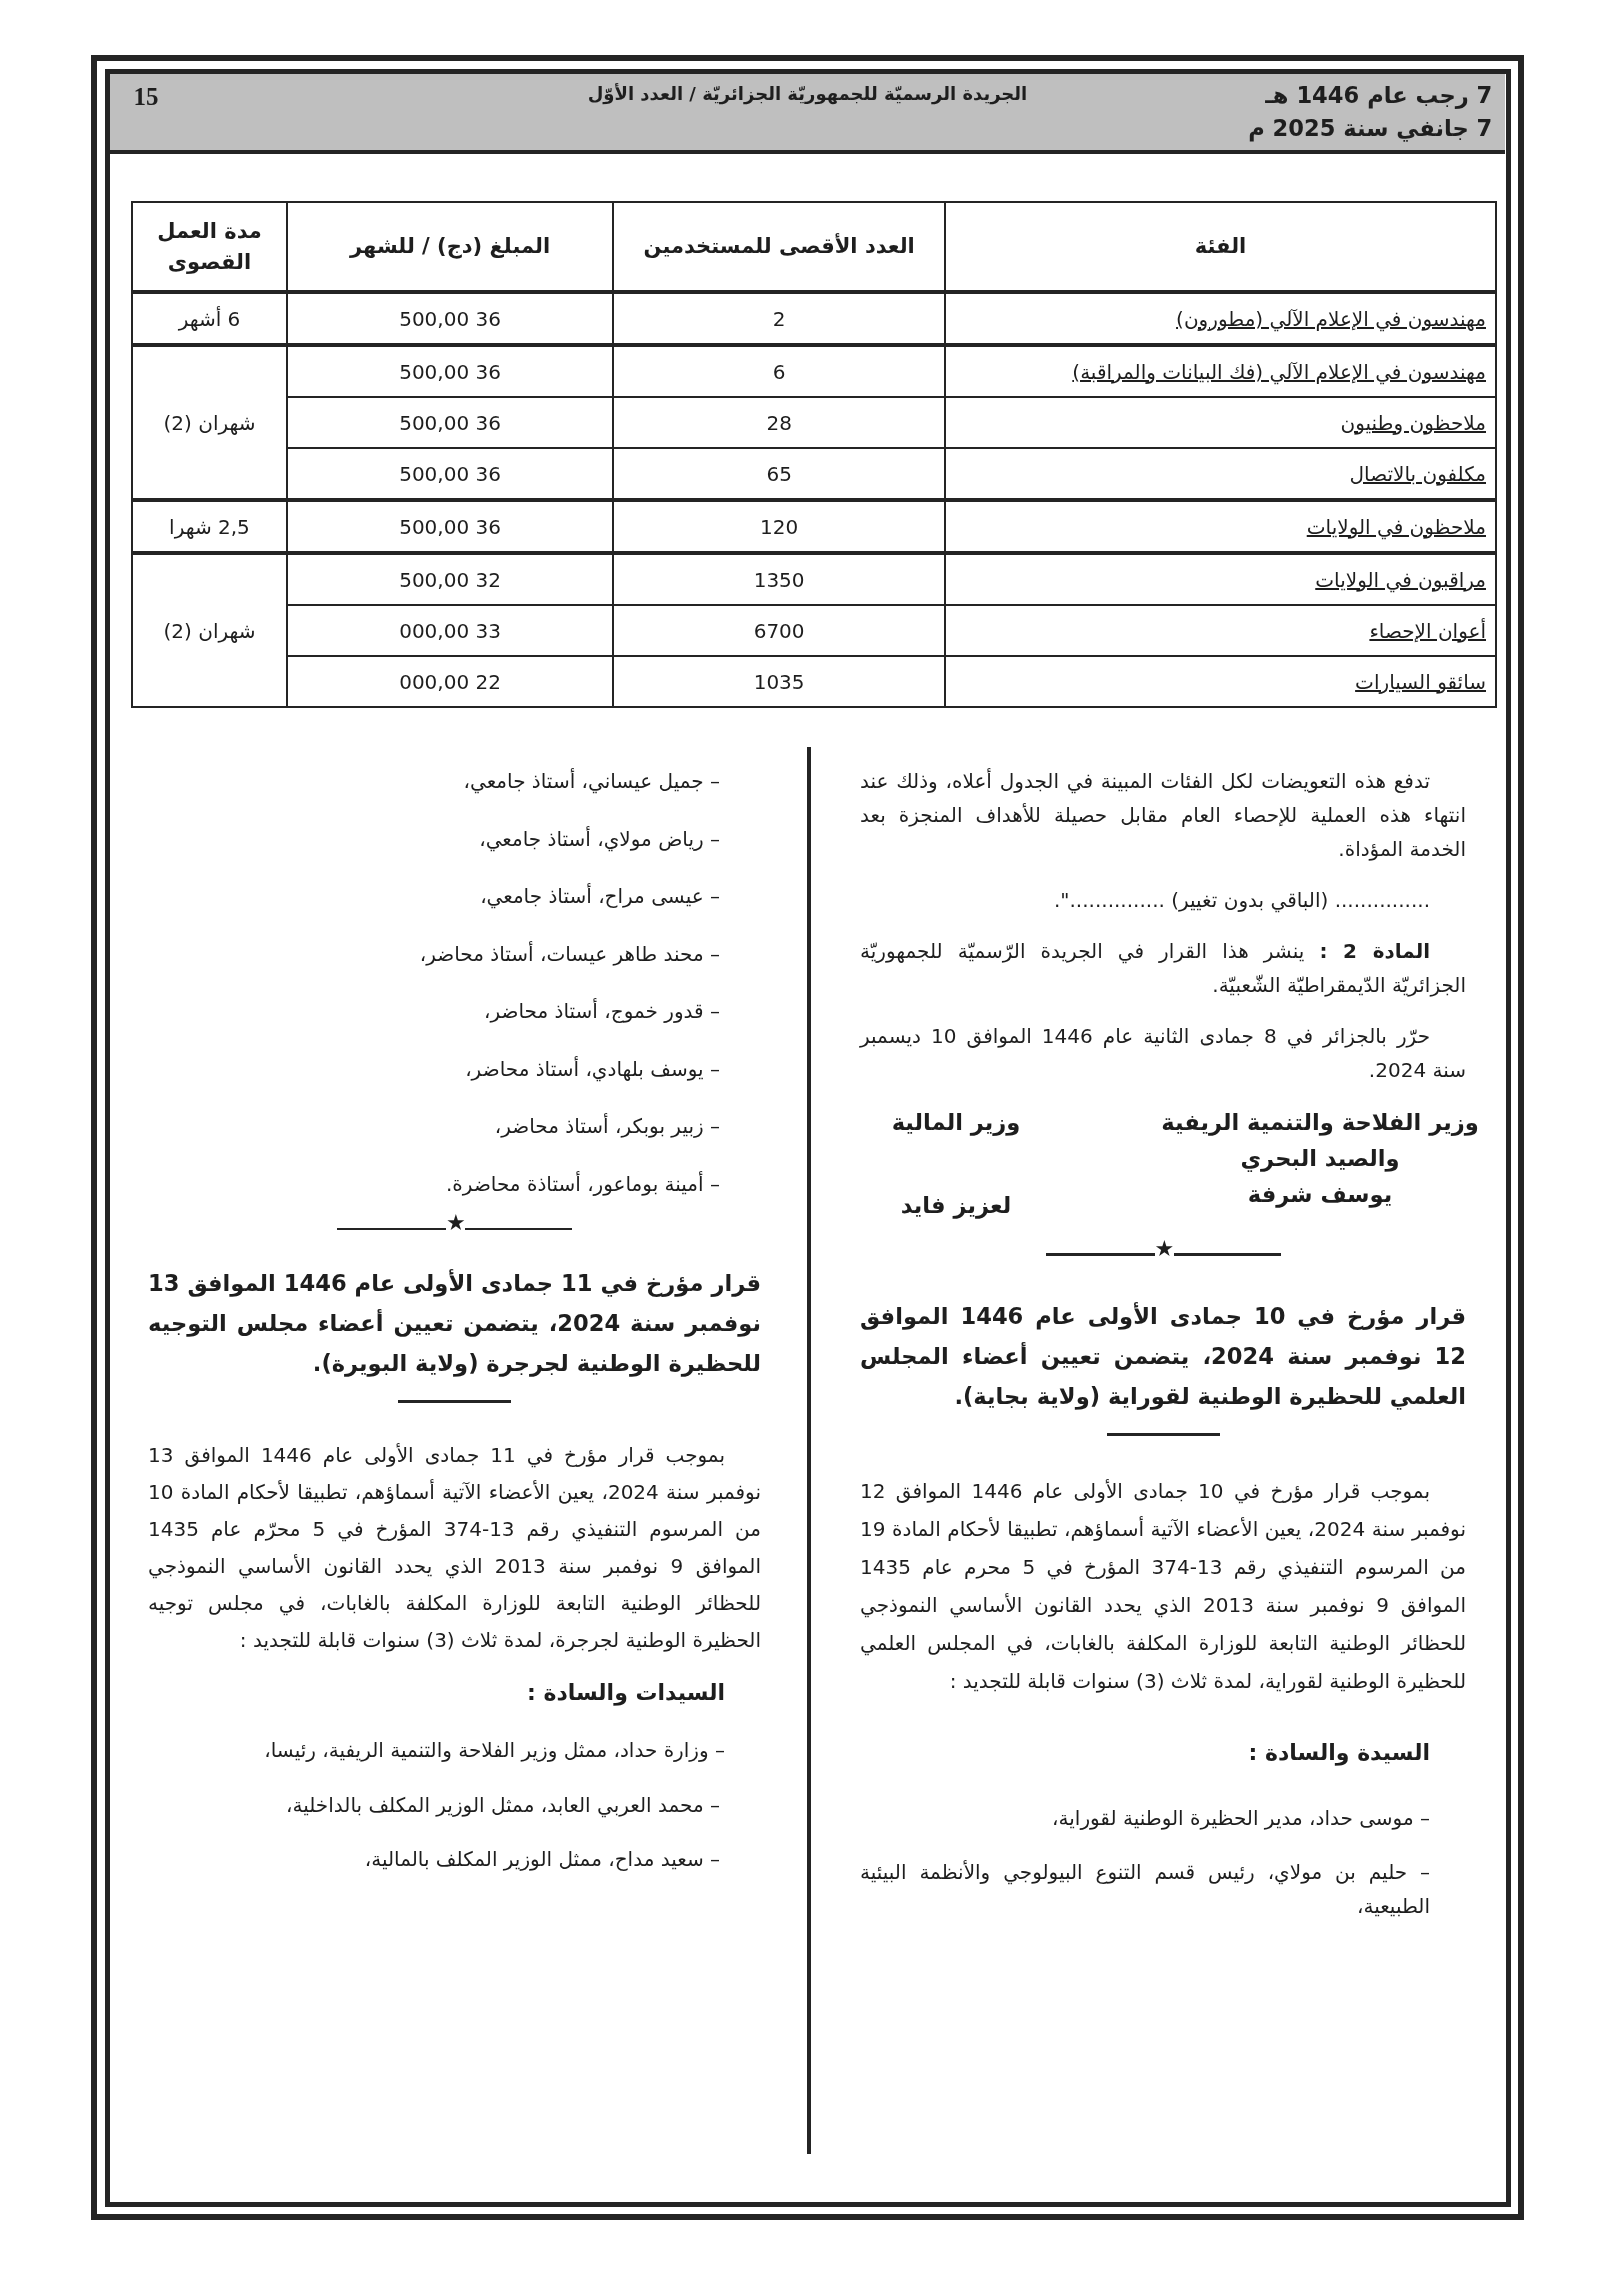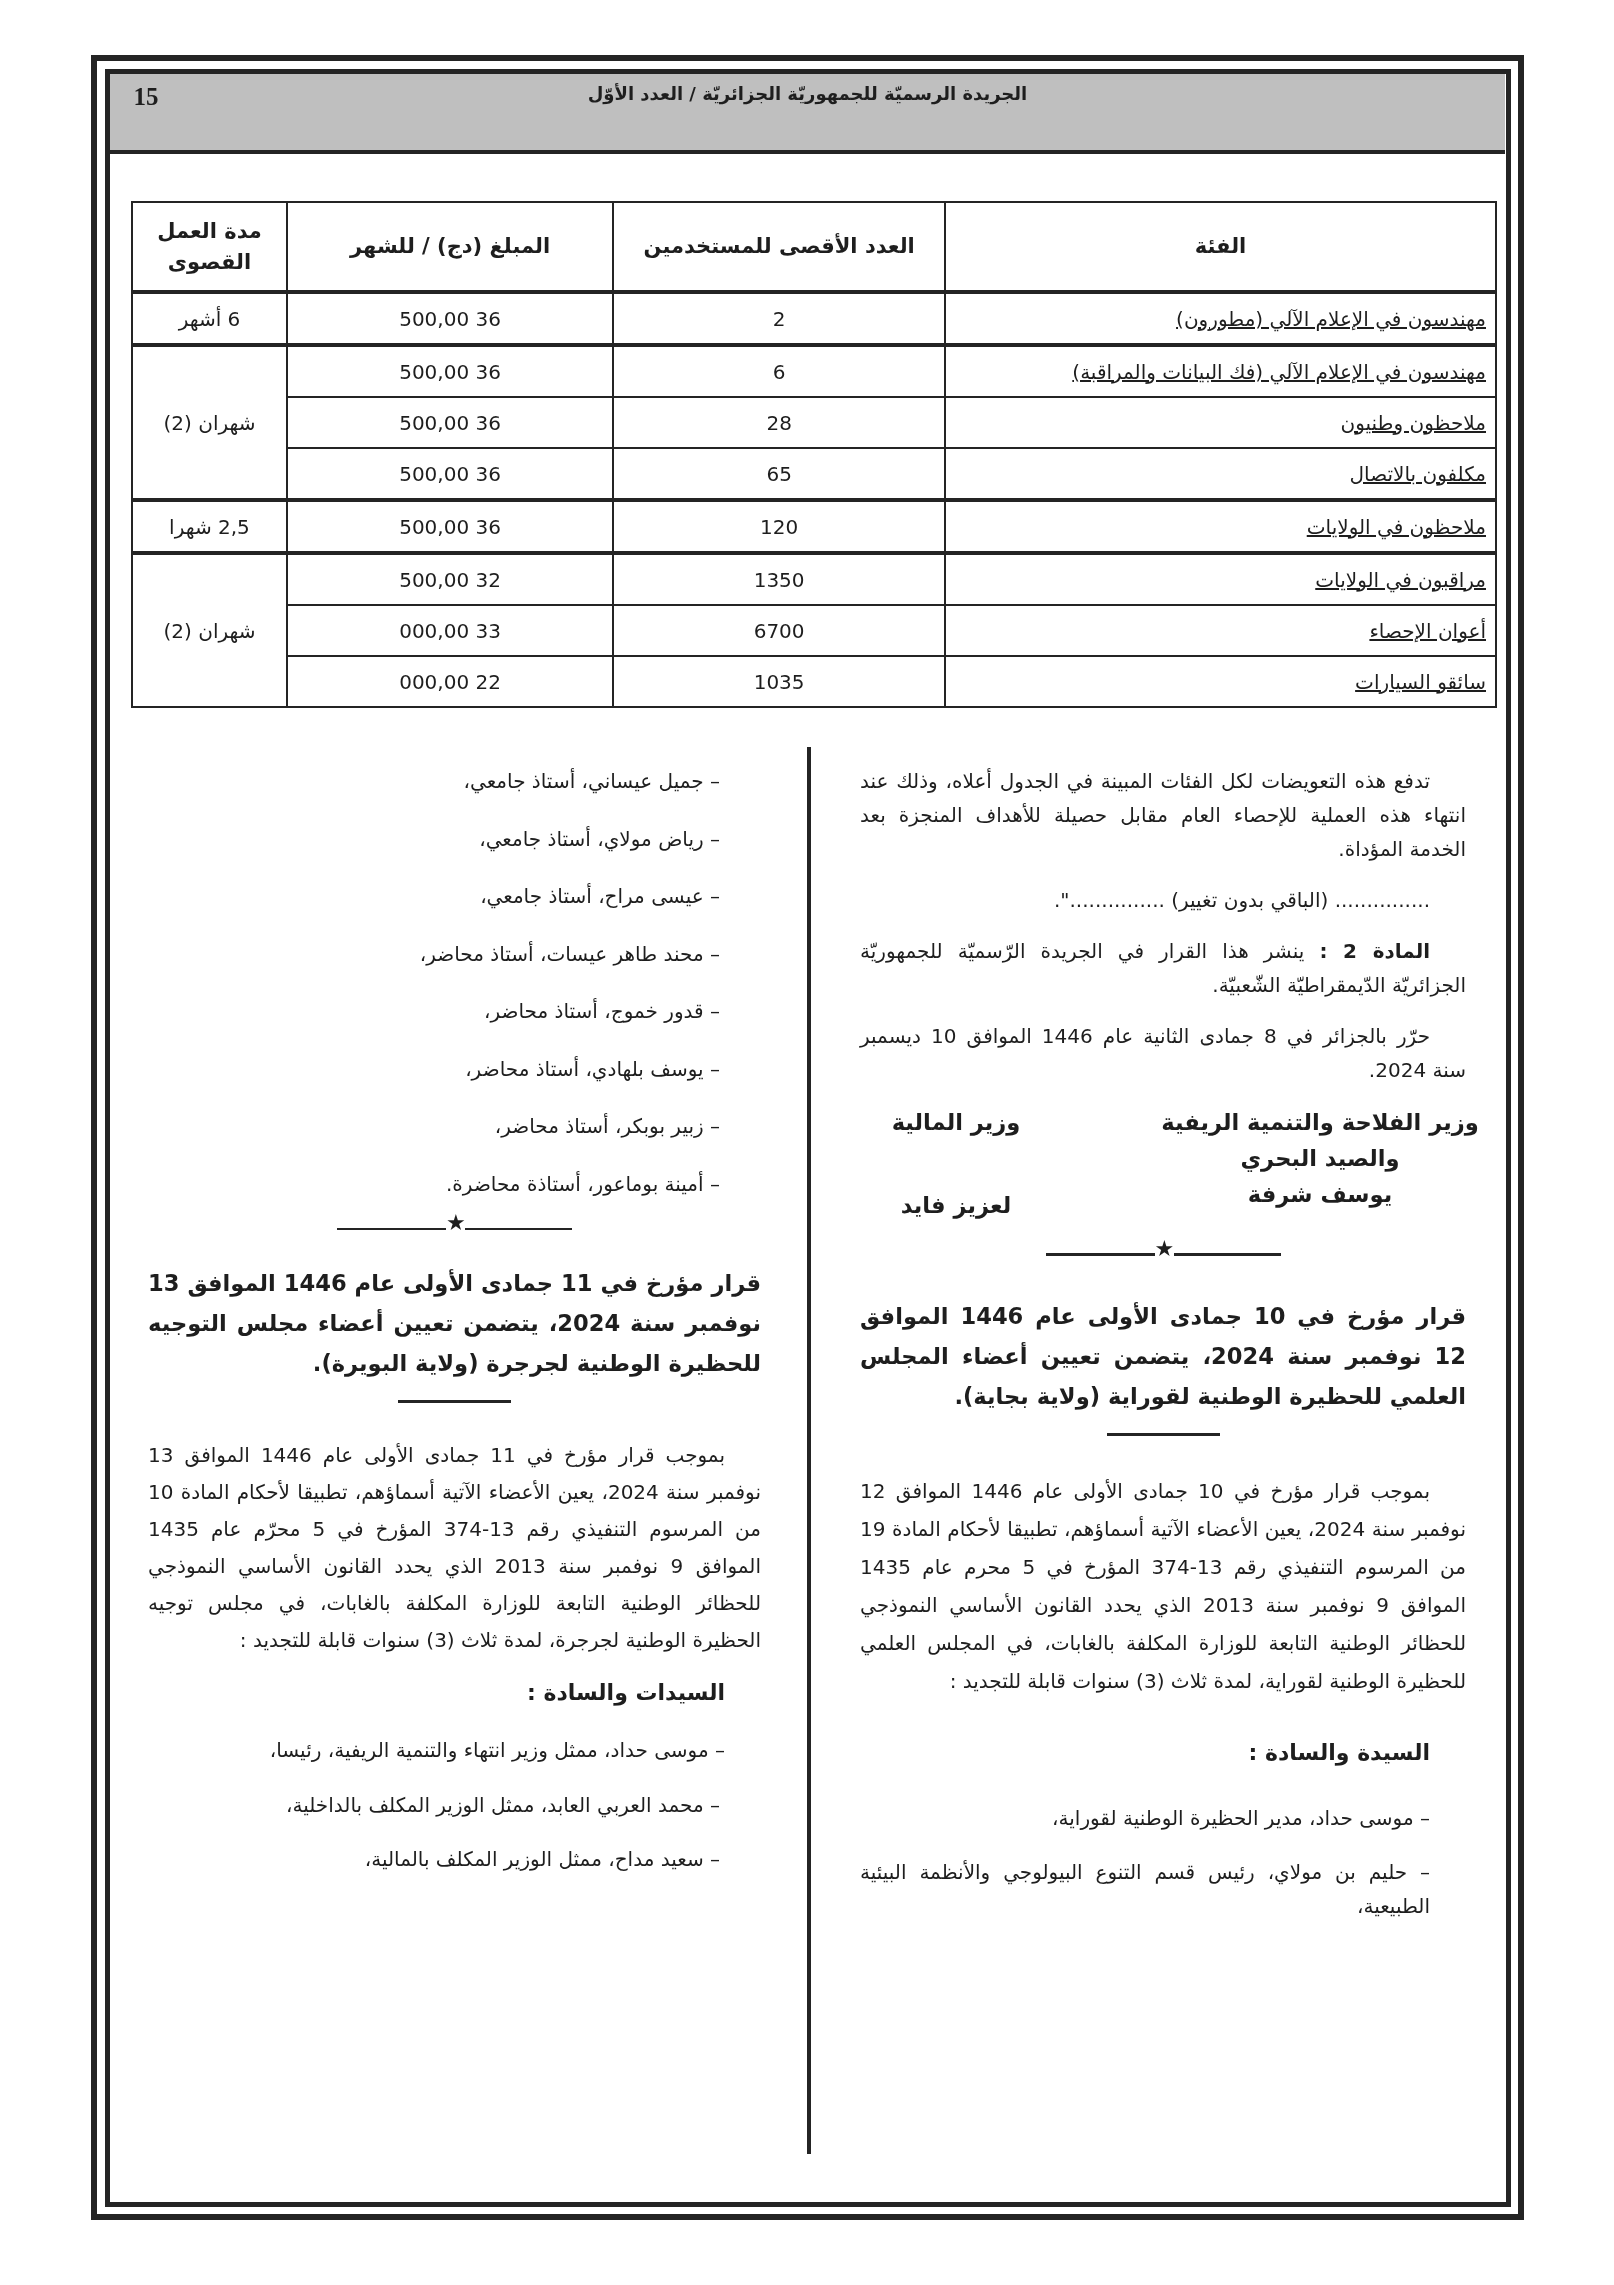--- a/index.html
+++ b/index.html
@@ -53,20 +53,24 @@
 </style>
 </head>
 <body>
 
 <div class="frame-outer"></div>
 <div class="frame-inner"></div>
 
 <div class="header">
   <div class="hdr-page">15</div>
   <div class="hdr-title">الجريدة الرسميّة للجمهوريّة الجزائريّة / العدد الأوّل</div>
+  <div class="hdr-date">
+    <div>7 رجب عام 1446 هـ</div>
+    <div>7 جانفي سنة 2025 م</div>
+  </div>
 </div>
 
 <table class="tbl">
   <thead>
     <tr>
       <th class="col-cat">الفئة</th>
       <th class="col-num">العدد الأقصى للمستخدمين</th>
       <th class="col-amt">المبلغ (دج) / للشهر</th>
       <th class="col-dur">مدة العمل القصوى</th>
     </tr>
@@ -171,19 +175,19 @@
     <div class="star" style="left:109px;">★</div>
     <div class="line" style="left:128px;width:107px;"></div>
   </div>
 
   <p class="title-block" style="margin-top:23.5px;">قرار مؤرخ في 11 جمادى الأولى عام 1446 الموافق 13 نوفمبر سنة 2024، يتضمن تعيين أعضاء مجلس التوجيه للحظيرة الوطنية لجرجرة (ولاية البويرة).</p>
   <div class="short-line" style="width:113px;margin-top:14.5px;"></div>
 
   <p class="indent" style="margin-top:34px;line-height:37px;">بموجب قرار مؤرخ في 11 جمادى الأولى عام 1446 الموافق 13 نوفمبر سنة 2024، يعين الأعضاء الآتية أسماؤهم، تطبيقا لأحكام المادة 10 من المرسوم التنفيذي رقم 13-374 المؤرخ في 5 محرّم عام 1435 الموافق 9 نوفمبر سنة 2013 الذي يحدد القانون الأساسي النموذجي للحظائر الوطنية التابعة للوزارة المكلفة بالغابات، في مجلس توجيه الحظيرة الوطنية لجرجرة، لمدة ثلاث (3) سنوات قابلة للتجديد :</p>
 
   <p class="bold" style="margin-top:9px;padding-right:36px;font-size:22px;">السيدات والسادة :</p>
-  <p style="margin-top:22px;padding-right:36px;line-height:36px;">– موسى حداد، ممثل وزير انتهاء والتنمية الريفية، رئيسا،</p>
+  <p style="margin-top:22px;padding-right:36px;line-height:36px;">– وزارة حداد، ممثل وزير الفلاحة والتنمية الريفية، رئيسا،</p>
   <div style="padding-right:41px;margin-top:20px;">
     <p style="margin-bottom:20px;">– محمد العربي العابد، ممثل الوزير المكلف بالداخلية،</p>
     <p>– سعيد مداح، ممثل الوزير المكلف بالمالية،</p>
   </div>
 </div>
 
 
 </body></html>

